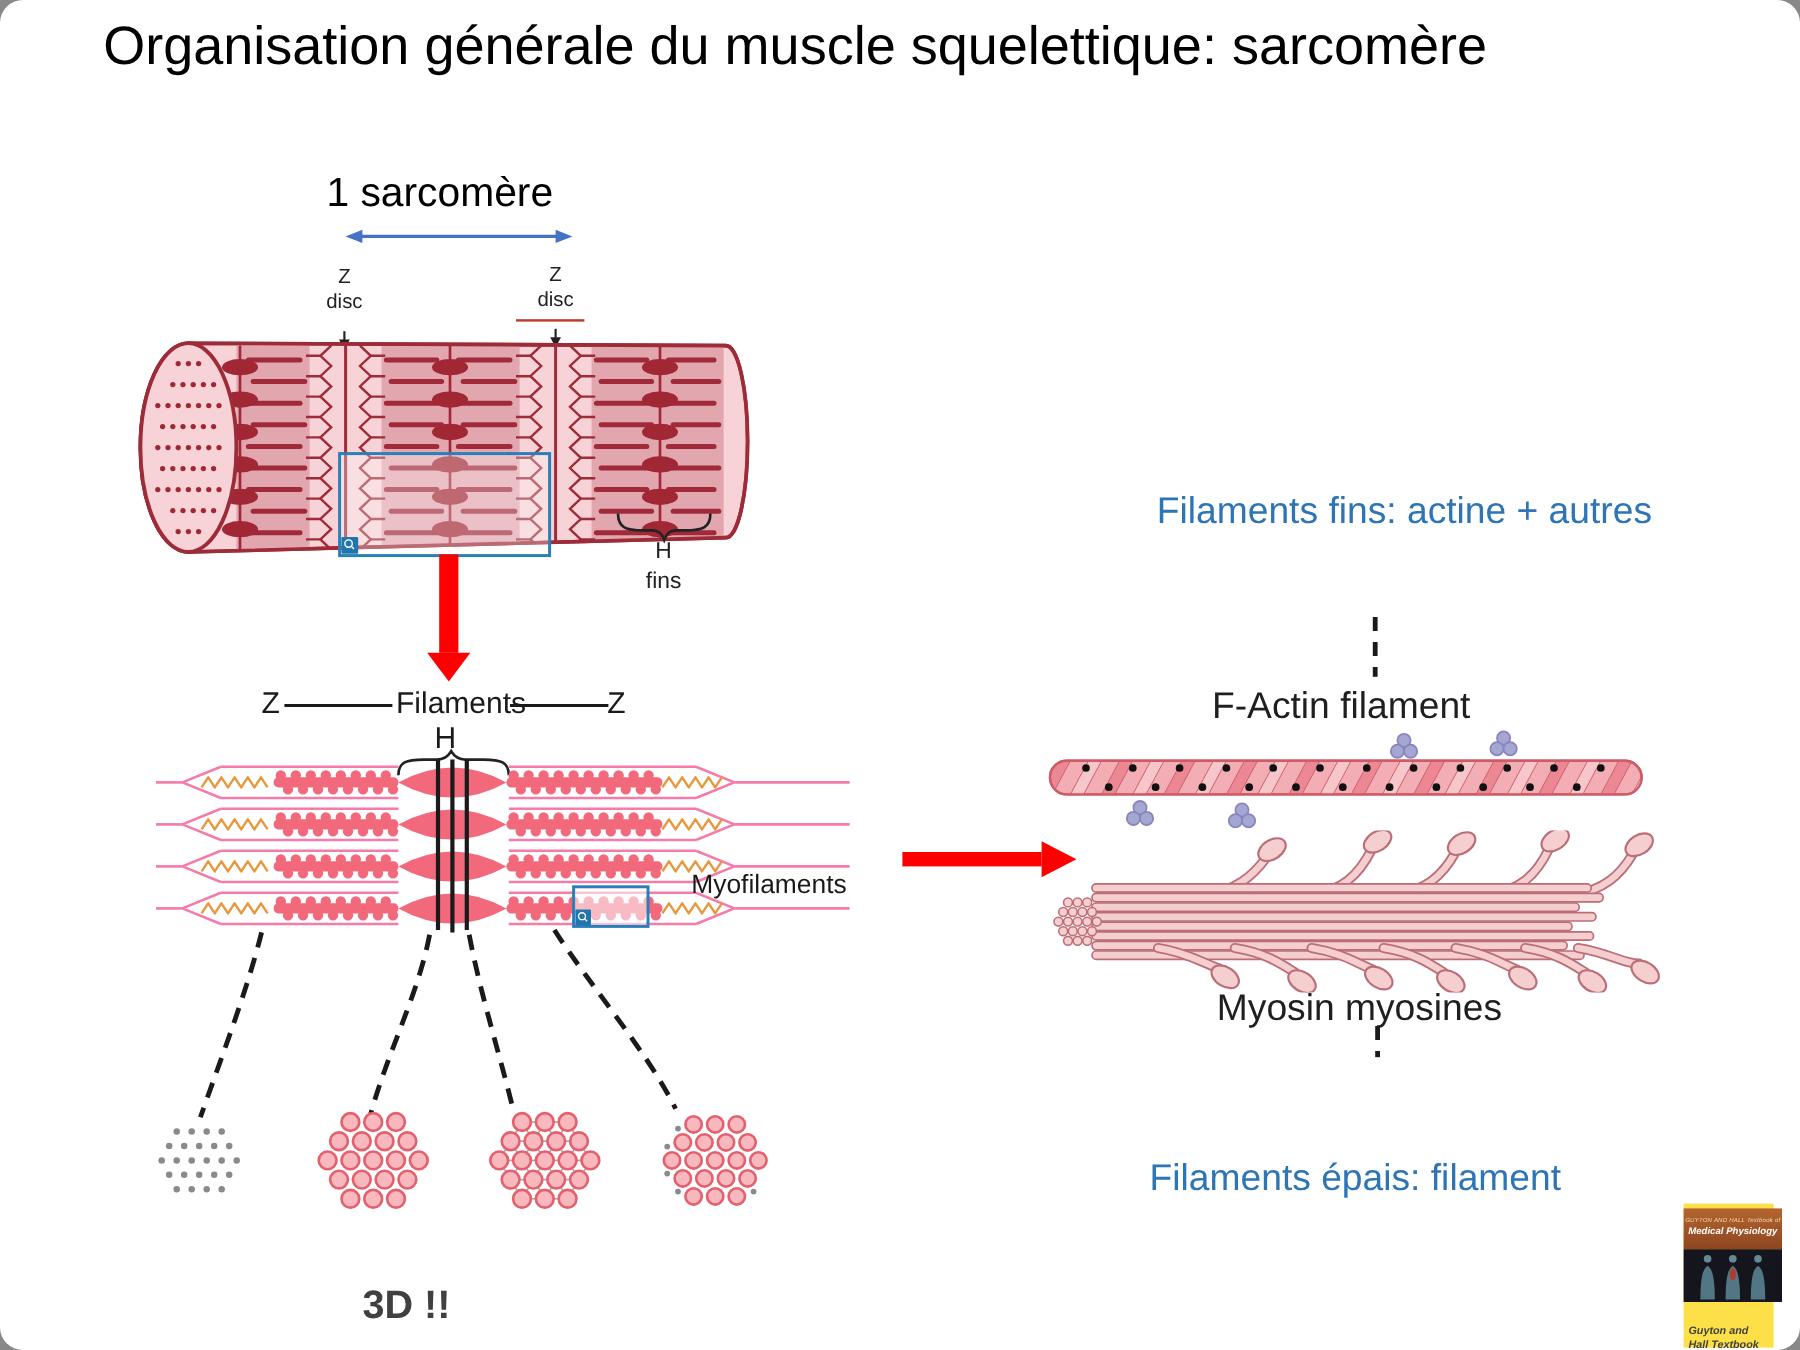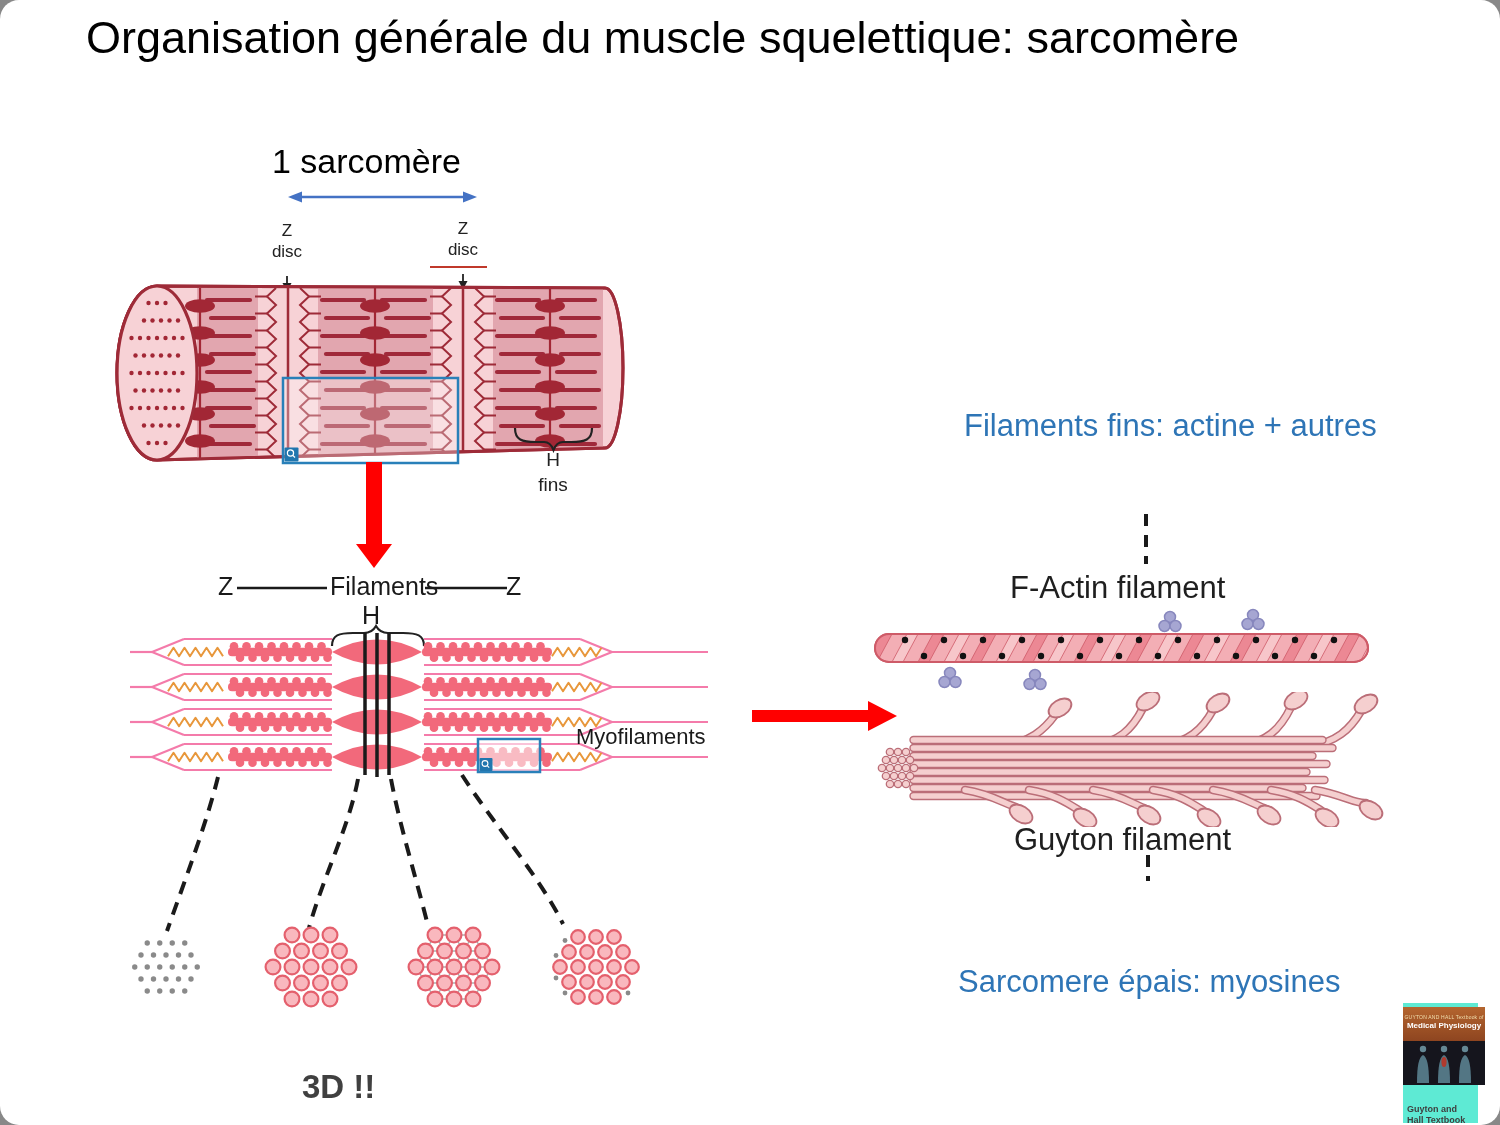--- a/index.html
+++ b/index.html
@@ -19,21 +19,21 @@
   .myofil{left:576px;top:688px;font-size:22px;color:#1a1a1a;margin-top:36px;}
   .blue-cap{font-size:31px;color:#2E75B6;white-space:nowrap;}
   .cap1{left:964px;top:408px;} .cap2{left:958px;top:964px;}
   .fil-lbl{font-size:31px;color:#1f1f1f;white-space:nowrap;}
   .factin{left:1010px;top:570px;} .fmyosin{left:1014px;top:822px;}
   .note3d{left:302px;top:1068px;font-size:33px;color:#404040;font-weight:bold;}
   .vdash{width:4px;background:repeating-linear-gradient(to bottom,#1a1a1a 0 12px,transparent 12px 21px);}
   .vd1{left:1144px;top:514px;height:50px;}
   .vd2{left:1146px;top:855px;height:26px;}
   
-  .book{left:1403px;top:1003px;width:75px;height:120px;background:#5eead4;}
+  .book{left:1403px;top:1003px;width:75px;height:120px;background:#fde047;font-style:italic;}
   .cover{margin:4px auto 0;width:82px;height:78px;}
   .cover-top{height:34px;background:linear-gradient(#b4652f,#8e4520);text-align:center;overflow:hidden;}
   .cover-pre{font-size:5px;color:#f2dfae;margin-top:7px;letter-spacing:.2px;}
   .cover-main{font-size:8px;font-weight:bold;color:#fff;margin-top:1px;}
   .cover-bot{height:44px;background:#15151d;}
   .book-cap{margin:19px 4px 0;font-size:9px;line-height:1.25;font-weight:600;color:#3f3f3f;}
 </style>
 </head>
 <body>
 
@@ -793,23 +793,23 @@
         <ellipse cx="411" cy="123" rx="12.5" ry="8" transform="rotate(32 411 123)" fill="#F5CFCF" stroke="#BB6E78" stroke-width="1.8"></ellipse>
         <path d="M413,98 C439,102 453,112 464,119" fill="none" stroke="#BB6E78" stroke-width="8.5" stroke-linecap="round"></path>
         <path d="M413,98 C439,102 453,112 464,119" fill="none" stroke="#F5CFCF" stroke-width="5.5" stroke-linecap="round"></path>
         <ellipse cx="469" cy="126" rx="12.5" ry="8" transform="rotate(32 469 126)" fill="#F5CFCF" stroke="#BB6E78" stroke-width="1.8"></ellipse>
         <path d="M457,98 C483,102 497,112 508,111" fill="none" stroke="#BB6E78" stroke-width="8.5" stroke-linecap="round"></path>
         <path d="M457,98 C483,102 497,112 508,111" fill="none" stroke="#F5CFCF" stroke-width="5.5" stroke-linecap="round"></path>
         <ellipse cx="513" cy="118" rx="12.5" ry="8" transform="rotate(32 513 118)" fill="#F5CFCF" stroke="#BB6E78" stroke-width="1.8"></ellipse>
       </g>
   </svg>
 
-  <div class="abs fil-lbl fmyosin">Guyton filament</div>
+  <div class="abs fil-lbl fmyosin">Myosin myosines</div>
   <div class="abs vdash vd2"></div>
-  <div class="abs blue-cap cap2">Sarcomere épais: myosines</div>
+  <div class="abs blue-cap cap2">Filaments épais: filament</div>
 
   <div class="abs book">
     <div class="cover">
       <div class="cover-top">
         <div class="cover-pre">GUYTON AND HALL Textbook of</div>
         <div class="cover-main">Medical Physiology</div>
       </div>
       <div class="cover-bot">
         <svg width="82" height="44" viewBox="0 0 82 44">
           <g fill="#5A8190" opacity="0.9">

